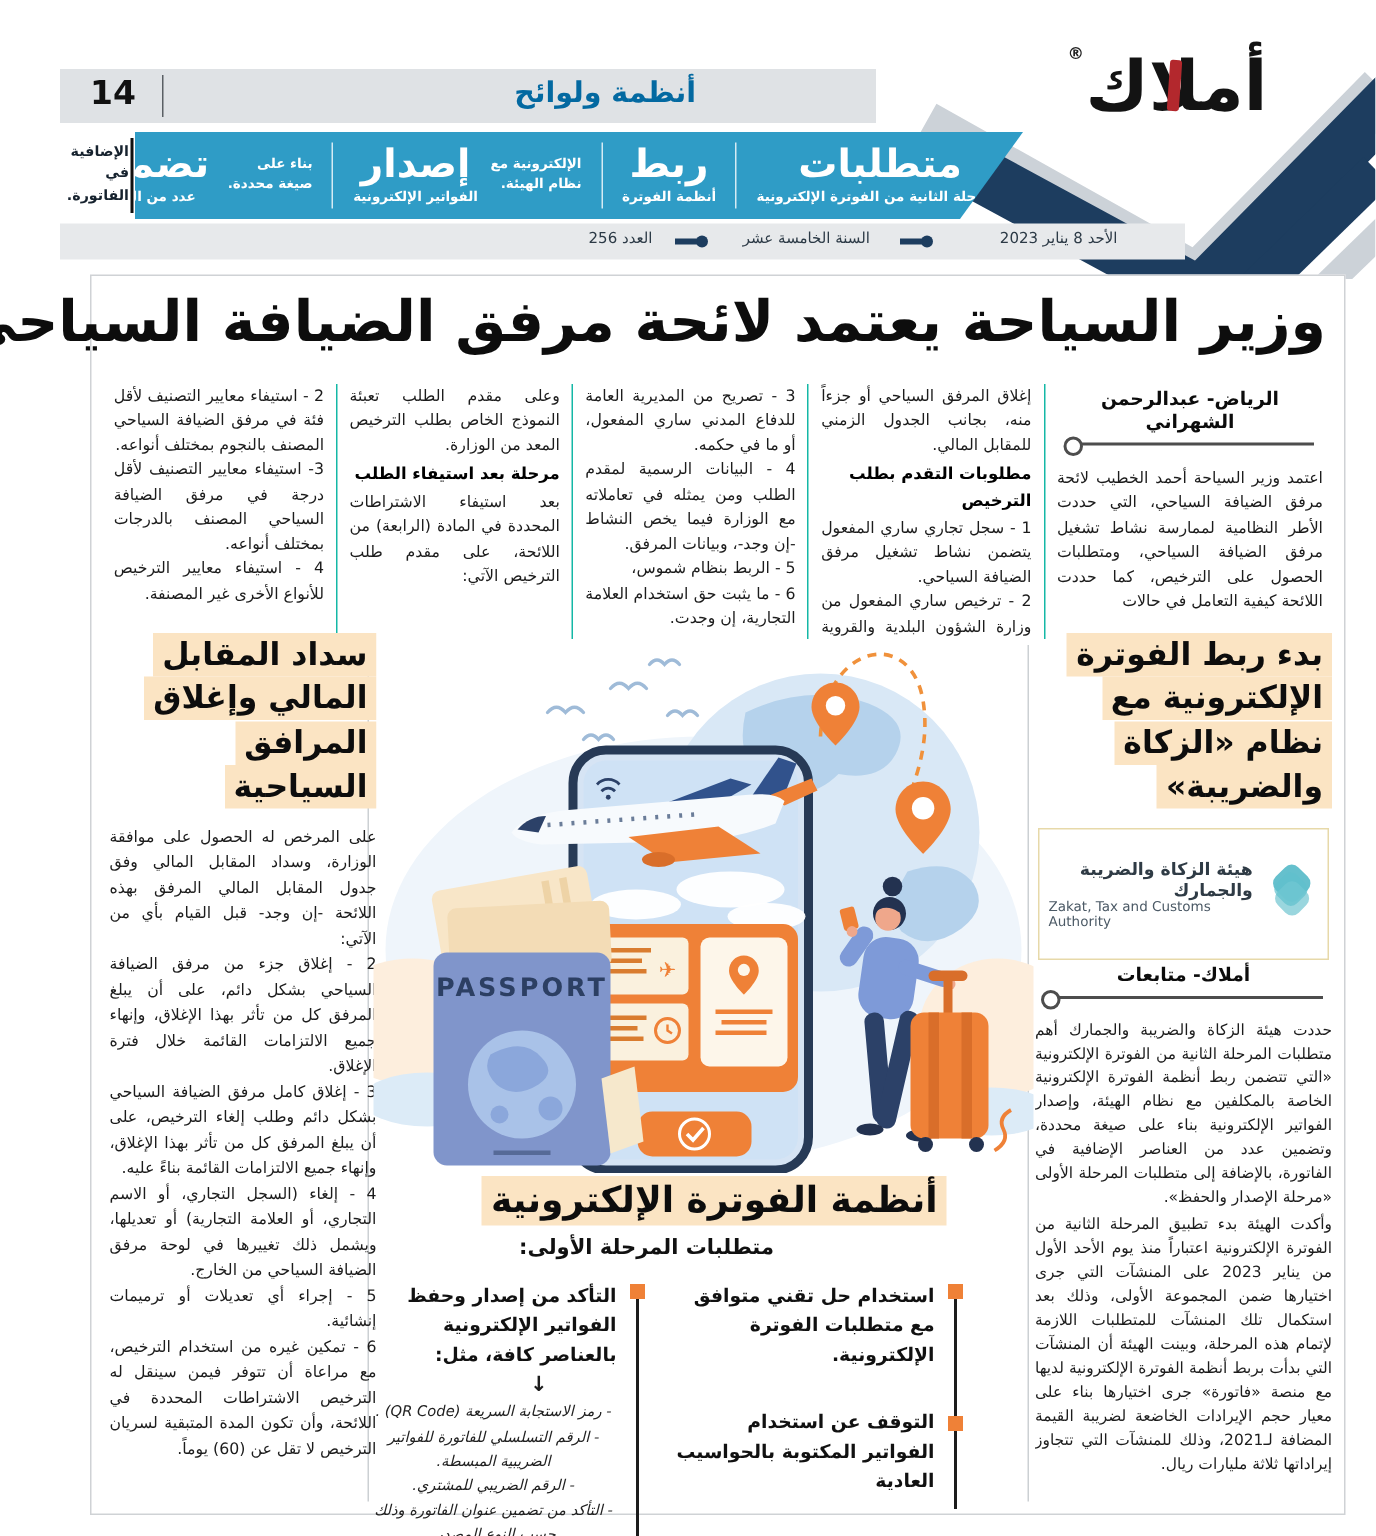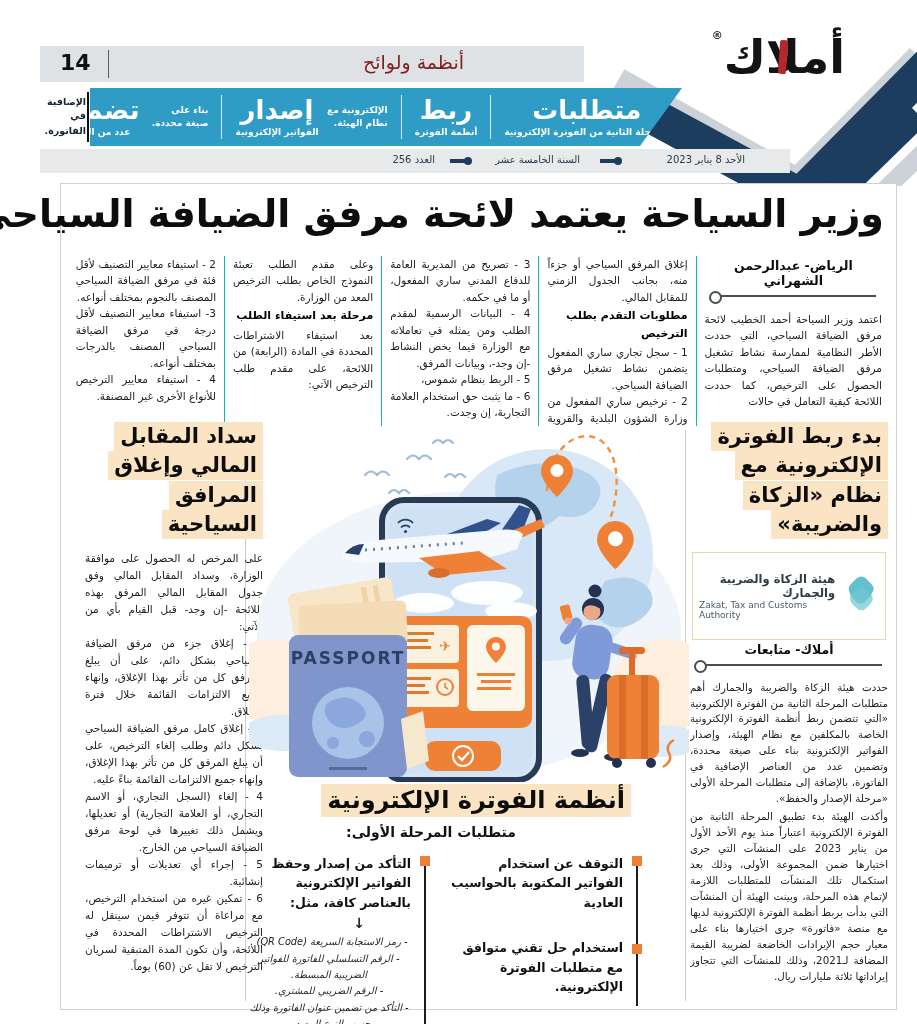--- a/index.html
+++ b/index.html
@@ -10,21 +10,21 @@
     color:#1c1c1c;
     direction:rtl;
     position:relative;
     overflow:hidden;
   }
 
   
   .top-band { position:absolute; left:40px; top:46px; width:544px; height:36px; background:#dfe2e5; }
   .page-number { position:absolute; left:20px; top:4px; font-size:22px; font-weight:bold; color:#111; direction:ltr; }
   .page-number-divider { position:absolute; left:68px; top:4px; width:1px; height:28px; background:#5a5f64; }
-  .section-title { position:absolute; right:120px; top:5px; font-size:19px; font-weight:normal; color:#7f1d1d; }
+  .section-title { position:absolute; right:120px; top:5px; font-size:19px; font-weight:bold; color:#0369a1; }
 
   .logo-wrap { position:absolute; right:72px; top:34px; font-size:46px; font-weight:bold; color:#131313; line-height:1; letter-spacing:-1px; }
   .logo-reg { position:absolute; left:-12px; top:-4px; font-size:11px; color:#222; }
   .logo-red-stroke { position:absolute; right:58px; top:6px; width:8px; height:34px; background:#b3282d; transform:rotate(4deg); border-radius:2px; }
 
   .chevron-svg { position:absolute; right:0; top:18px; width:317px; height:168px; pointer-events:none; }
 
   .topics-bar {
     position:absolute; left:90px; top:88px; width:592px; height:58px;
     background:#2f9cc6;
@@ -64,21 +64,21 @@
   .byline-rule::before { content:""; position:absolute; right:2px; left:9px; top:5px; height:2px; background:#4d4d4d; }
   .byline-rule::after { content:""; position:absolute; left:0; top:1px; width:9px; height:9px; border:2px solid #4d4d4d; border-radius:50%; background:#fff; }
 
   .vdiv { position:absolute; width:1px; background:#ccd0d3; top:246px; bottom:8px; }
   .vdiv-left { left:184px; }
   .vdiv-right { right:210px; }
 
   .side-title { font-size:21px; font-weight:bold; line-height:1.4; text-align:right; color:#0d0d0d; }
   .hl { background:#fbe4c3; padding:2px 6px 3px; box-decoration-break:clone; -webkit-box-decoration-break:clone; }
 
-  .aside-left { position:absolute; left:24px; top:238px; width:178px; height:588px; overflow:hidden; }
+  .aside-left { position:absolute; left:12px; top:238px; width:178px; height:588px; overflow:hidden; }
   .aside-left .body { margin-top:10px; }
   .aside-left .body p { font-size:10.5px; line-height:1.62; text-align:justify; }
 
   .aside-right { position:absolute; right:8px; top:238px; width:198px; height:586px; overflow:hidden; }
   .zatca-box { margin:12px 2px 2px; border:1px solid #e7d9a9; background:#fff; height:88px; display:flex; align-items:center; justify-content:center; gap:9px; padding:0 6px; }
   .zatca-text { display:flex; flex-direction:column; gap:0; align-items:center; }
   .zatca-ar { font-size:11.5px; font-weight:bold; color:#2f3b45; }
   .zatca-en { font-size:9px; color:#4c5a66; direction:ltr; }
   .aside-right .body p { font-size:10.3px; line-height:1.55; text-align:justify; }
   .aside-right .body p + p { margin-top:2px; }
@@ -387,22 +387,22 @@
     <h2 class="bc-title"><span class="hl">أنظمة الفوترة الإلكترونية</span></h2>
     <div class="bc-sub">متطلبات المرحلة الأولى:</div>
     <div class="bc-cols">
       <div class="bc-col-r">
         <div class="bgroup">
           <div class="bline bline-r">
             <span class="sq" style="top:2px;"></span>
             <span class="sq" style="top:90px;"></span>
           </div>
           <div>
+            <div class="bitem">استخدام حل تقني متوافق مع متطلبات الفوترة الإلكترونية.</div>
             <div class="bitem">التوقف عن استخدام الفواتير المكتوبة بالحواسيب العادية</div>
-            <div class="bitem">استخدام حل تقني متوافق مع متطلبات الفوترة الإلكترونية.</div>
           </div>
         </div>
       </div>
       <div class="bc-col-l">
         <div class="bgroup">
           <div class="bline bline-l">
             <span class="sq" style="top:2px;"></span>
           </div>
           <div>
             <div class="bitem">التأكد من إصدار وحفظ الفواتير الإلكترونية بالعناصر كافة، مثل:</div>

